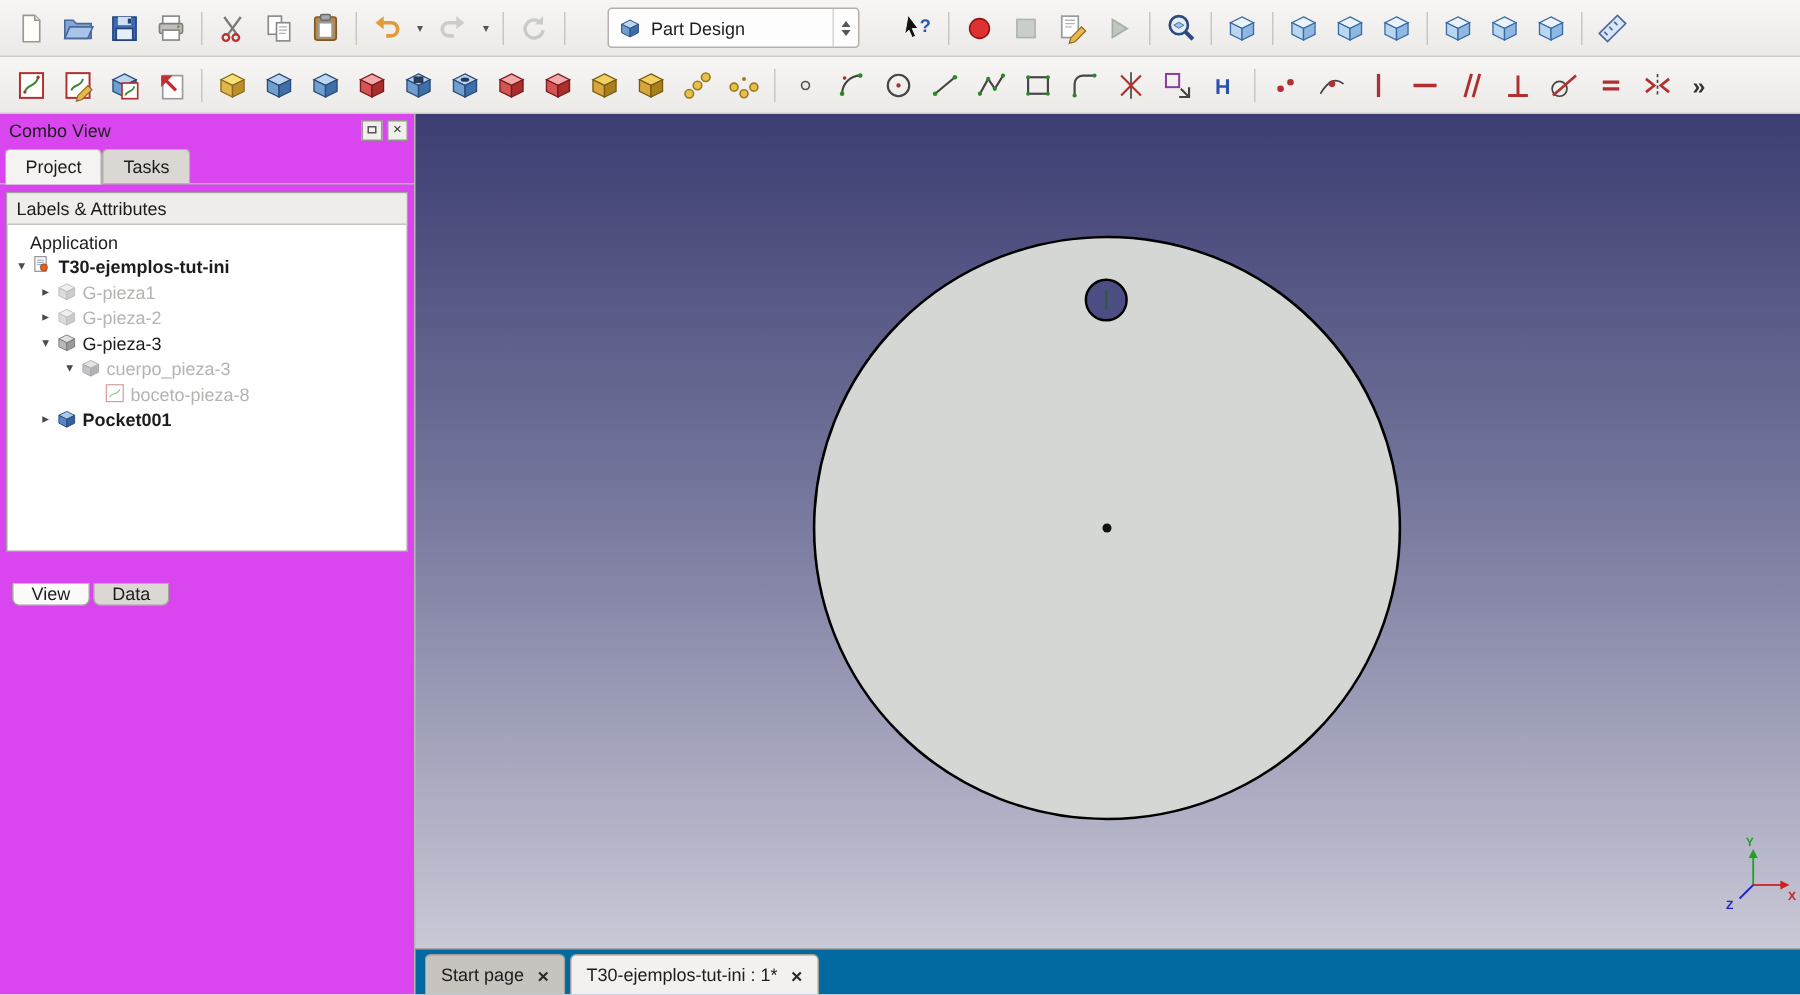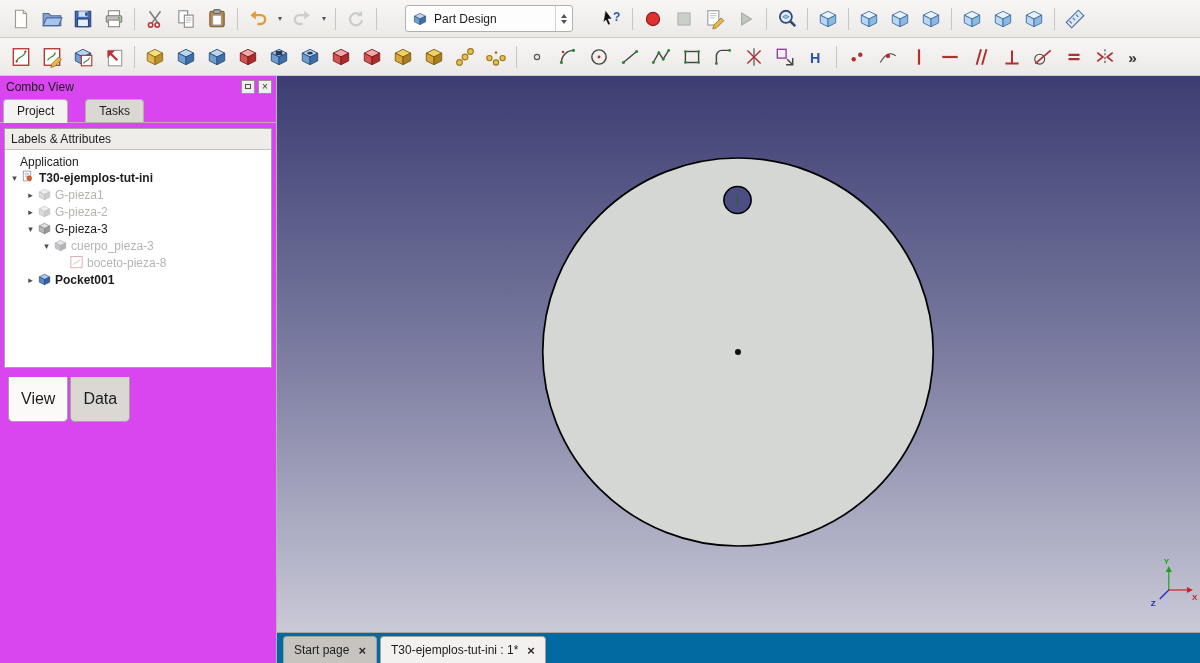--- a/index.html
+++ b/index.html
@@ -20,40 +20,40 @@
 .wb-spin i{width:0;height:0;border-left:3.5px solid transparent;border-right:3.5px solid transparent}
 .wb-spin .up{border-bottom:4px solid #555}
 .wb-spin .dn{border-top:4px solid #555}
 
 .main{display:flex;height:587px;flex:none}
 .combo{width:277px;flex:none;display:flex;flex-direction:column;background:#d946ef;border-right:1px solid #b8b5b0}
 .panel-titlebar{height:21px;display:flex;align-items:center;justify-content:space-between;padding:0 4px 0 6px;font-size:12px;flex:none}
 .panel-titlebar .btns{display:flex;gap:3px}
 .mini-btn{width:14px;height:14px;border:1px solid #979490;background:#f0efec;font-size:10px;line-height:12px;text-align:center;color:#333}
 .mini-btn .sq{display:block;width:6px;height:5px;border:1px solid #555;margin:3px auto 0}
-.panel-tabs{display:flex;align-items:flex-end;padding:2px 3px 0;border-bottom:1px solid #b8b5b0;gap:17px;flex:none}
+.panel-tabs{display:flex;align-items:flex-end;padding:2px 3px 0;border-bottom:1px solid #b8b5b0;gap:0;flex:none}
 .ptab{padding:4px 13px;background:#dbd8d4;border:1px solid #b2afaa;border-bottom:none;border-radius:4px 4px 0 0;font-size:12px}
 .ptab.active{background:#f4f3f1;margin-bottom:-1px;padding-bottom:5px}
-.tree-widget{margin:5px 4px 8px;border:1px solid #a5a29d;background:#fff;height:240px;display:flex;flex-direction:column;flex:none}
+.tree-widget{margin:5px 4px 20px;border:1px solid #a5a29d;background:#fff;height:240px;display:flex;flex-direction:column;flex:none}
 .tw-header{background:#efedea;border-bottom:1px solid #c6c3be;padding:3px 6px;font-size:12px}
 .tw-body{flex:1;overflow:hidden;padding-top:2px}
 .tree-row{display:flex;align-items:center;height:17px;font-size:12px;white-space:nowrap}
 .tree-row .arrow{width:11px;font-size:9px;color:#4a4a4a;text-align:center;flex:none}
 .tree-row .ticon{width:15px;height:15px;margin:0 3px 0 1px;flex:none}
 .tree-row .ticon svg{width:15px;height:15px;display:block}
 .tree-row.dis{color:#b6b4b1}
 .tree-row.dis .ticon{opacity:.5}
 .tree-row.bold{font-weight:bold}
 .prop-widget{margin:0 4px;border:1px solid #a5a29d;background:#fff;flex:1;display:flex;flex-direction:column;min-height:0}
 .prop-header{display:flex;background:#efedea;border-bottom:1px solid #c6c3be;font-size:12px;flex:none}
 .prop-col{padding:3px 6px}
 .prop-col:first-child{width:93px;border-right:1px solid #c6c3be}
 .prop-body{flex:1}
 .panel-bottom-tabs{display:flex;padding:1px 2px 3px 8px;gap:2px;flex:none}
-.btab{padding:13px 12px;background:#dbd8d4;border:1px solid #a5a29d;border-top:none;border-radius:0 0 5px 5px;font-size:16px}
+.btab{padding:0 12px;background:#dbd8d4;border:1px solid #a5a29d;border-top:none;border-radius:0 0 5px 5px;font-size:12px}
 .btab.active{background:#fbfaf9}
 
 .view-col{flex:1;display:flex;flex-direction:column;min-width:0}
 .viewport{flex:1;position:relative}
 .viewport svg.scene{position:absolute;inset:0;width:100%;height:100%}
 .doc-tabbar{height:31px;background:#0369a1;border-top:1px solid #a8a5a0;display:flex;align-items:stretch;padding:3px 6px 0;gap:3px;flex:none}
 .dtab{display:flex;align-items:center;gap:9px;padding:0 10px;background:#c7c4c0;border:1px solid #a29f9a;border-bottom:none;border-radius:4px 4px 0 0;font-size:12px;white-space:nowrap}
 .dtab.active{background:#f2f1f0}
 .dtab .close{font-weight:bold;font-size:13px;color:#2a2a2a;line-height:1}
 </style>

